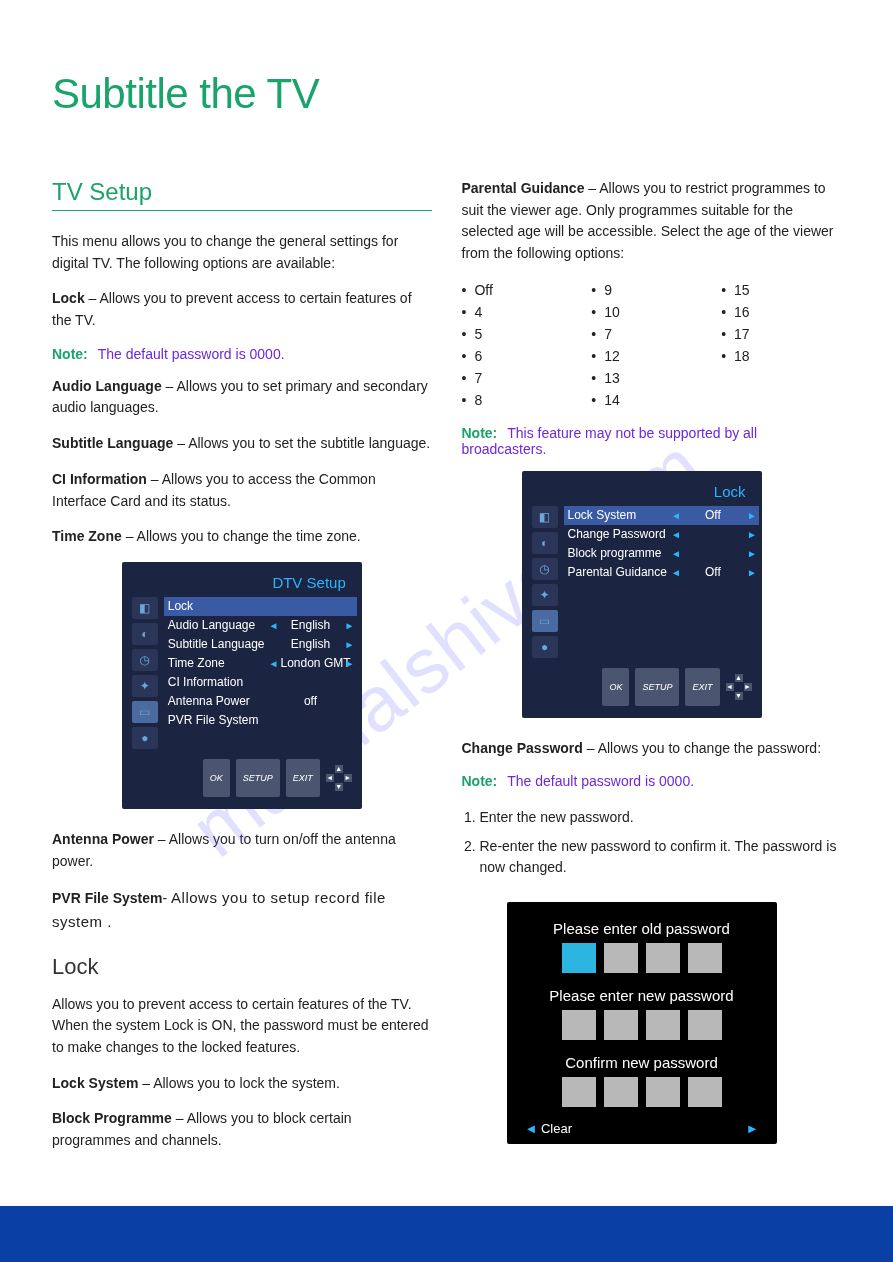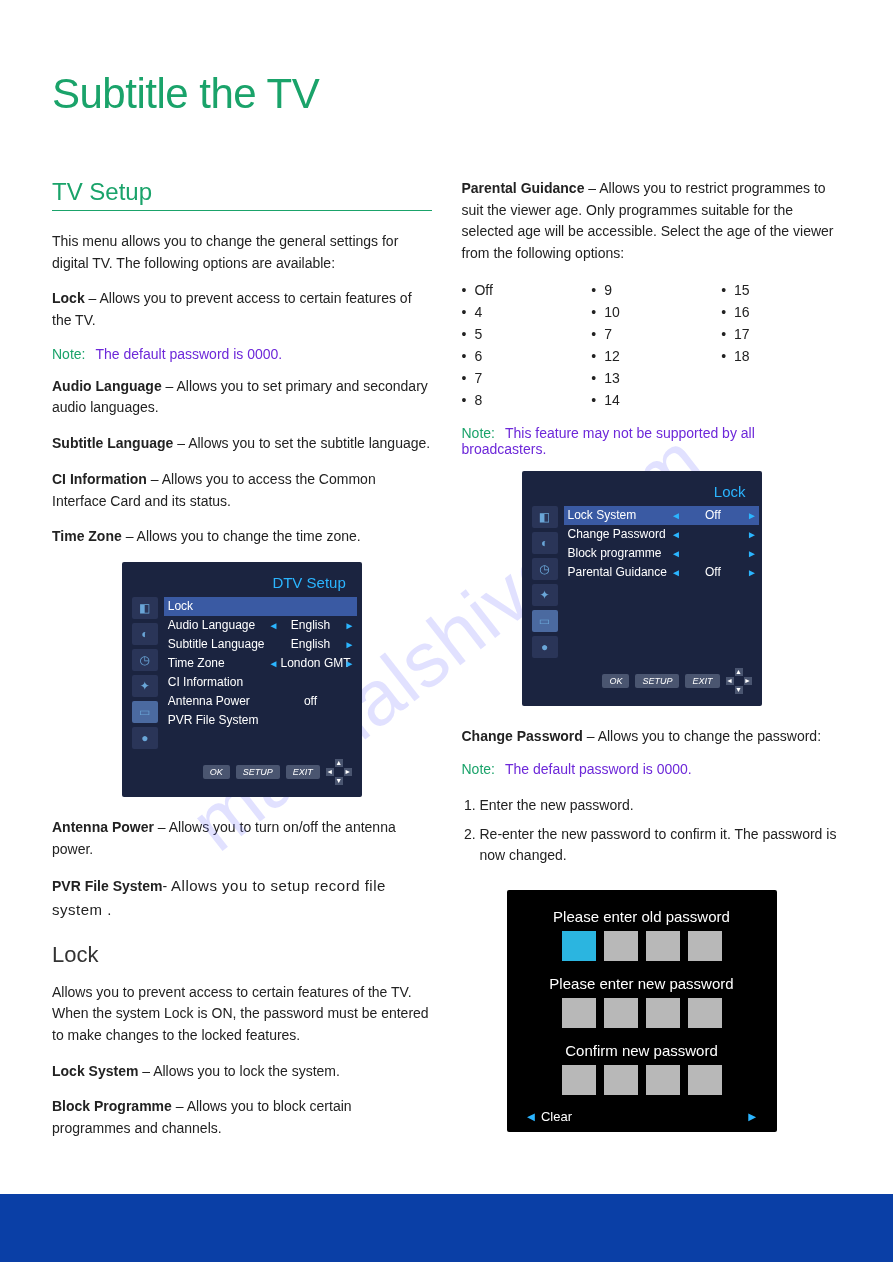--- a/index.html
+++ b/index.html
@@ -7,21 +7,21 @@
   .page { padding: 70px 52px 0 52px; }
   h1 { font-weight: 300; color: #1aa36a; font-size: 42px; margin-bottom: 60px; letter-spacing: -0.5px; }
   .cols { display: flex; gap: 30px; }
   .col { flex: 1; }
   h2.section { color: #1aa36a; font-weight: 400; font-size: 24px; border-bottom: 1px solid #1aa36a; padding-bottom: 4px; margin-bottom: 20px; font-family: "Segoe UI Light", "Segoe UI", Arial; }
   h3.sub { color: #333; font-weight: 300; font-size: 22px; margin: 20px 0 14px; }
   p { font-size: 14px; line-height: 1.55; margin-bottom: 14px; color: #222; }
   .def { font-size: 14px; line-height: 1.55; margin-bottom: 14px; }
   .def .label { font-weight: 700; }
   .note { font-size: 14px; margin-bottom: 14px; }
-  .note .nlabel { color: #1aa36a; font-weight: 400; margin-right: 10px; }
+  .note .nlabel { color: #1aa36a; font-weight: 700; margin-right: 10px; }
   .note .ntext { color: #6d28d9; }
   .pg-grid { display: flex; gap: 10px; margin-bottom: 14px; }
   .pg-col { flex: 1; list-style: none; }
   .pg-col li { font-size: 14px; padding: 3px 0; }
   .pg-col li::before { content: "•"; margin-right: 8px; color: #222; }
   ol.steps { margin: 0 0 20px 18px; font-size: 14px; }
   ol.steps li { padding: 4px 0; line-height: 1.5; }
 
   
   .osd { background: #1b2440; color: #fff; border-radius: 2px; padding: 10px 10px 12px 10px; margin: 10px auto 20px auto; font-size: 12px; position: relative; }
@@ -32,21 +32,21 @@
   .osd-icon { width: 26px; height: 22px; background: #2a3558; border-radius: 2px; display:flex; align-items:center; justify-content:center; }
   .osd-icon.sel { background: #4b6aa0; }
   .osd-icon svg, .osd-icon span { color:#6aa6d8; }
   .osd-list { flex: 1; }
   .osd-row { display: flex; align-items: center; padding: 2.5px 4px; gap: 4px; }
   .osd-row.hl { background: #3a5aa3; }
   .osd-row .name { flex: 1; white-space: nowrap; }
   .osd-row .arrow { color: #2bb5ff; font-size: 10px; width: 8px; text-align:center; }
   .osd-row .val { width: 60px; text-align: center; white-space: nowrap; }
   .osd-nav { display: flex; justify-content: flex-end; align-items: center; gap: 6px; margin-top: 10px; }
-  .osd-btn { background: #4a5570; font-size: 9px; font-style: italic; padding: 2px 7px; border-radius: 2px; }
+  .osd-btn { background: #4a5570; font-size: 9px; font-style: italic; padding: 14px 7px; border-radius: 2px; }
   .dpad { display:grid; grid-template-columns: 8px 8px 8px; grid-template-rows: 8px 8px 8px; gap:1px; }
   .dpad span { background:#4a5570; font-size:7px; text-align:center; line-height:8px; }
   .dpad .e { background:transparent; }
 
   .osd-pwd { width: 270px; background:#000000; padding: 18px 18px 8px; font-family: Arial, sans-serif; }
   .osd-pwd .plabel { text-align:center; font-size: 15px; margin-bottom:6px; color:#fff; }
   .boxes { display:flex; justify-content:center; gap:8px; margin-bottom:14px; }
   .pwbox { width:34px; height:30px; background:#b8b8b8; }
   .pwbox.active { background:#2bb5e0; }
   .osd-pwd .foot { display:flex; justify-content:space-between; font-size:13px; color:#fff; }

